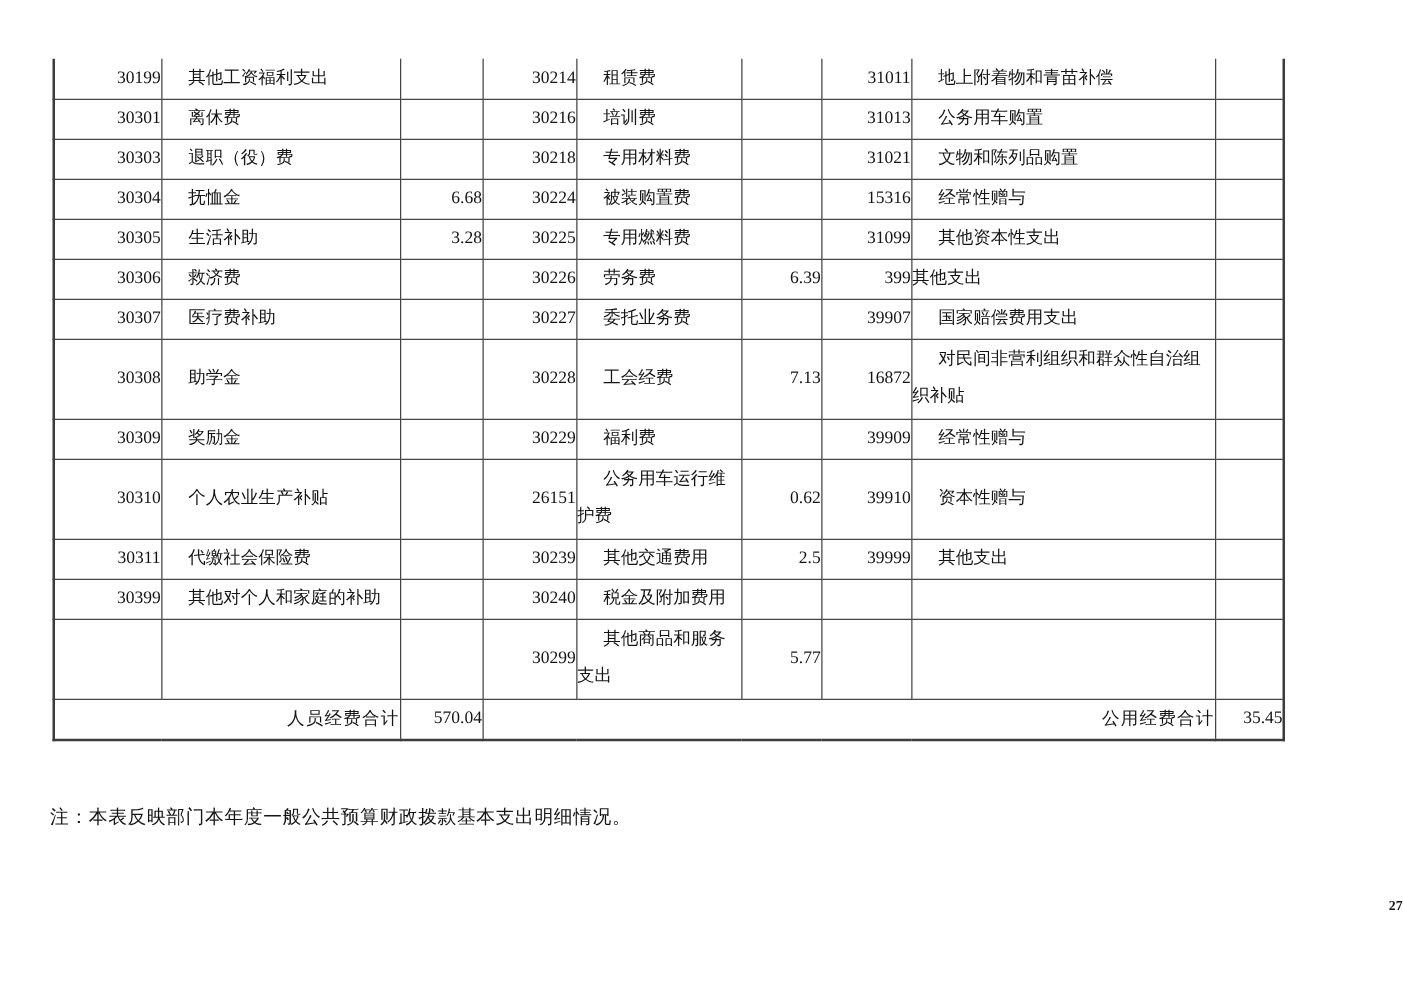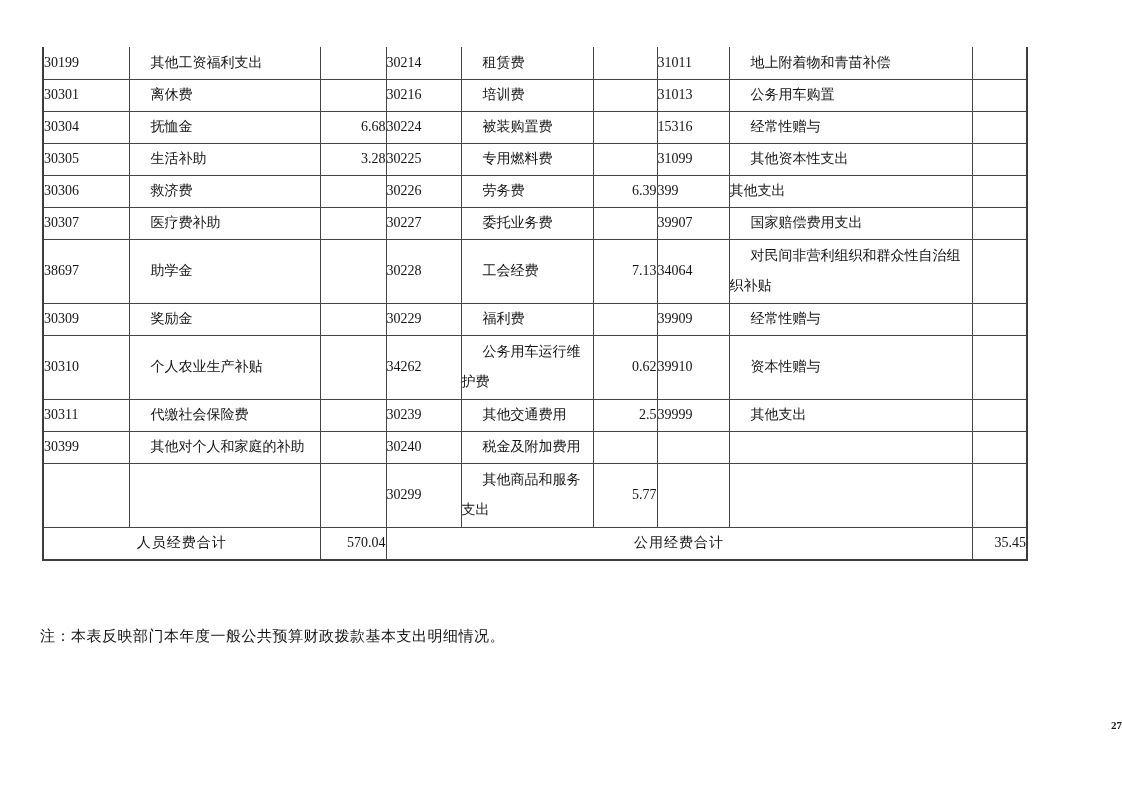--- a/index.html
+++ b/index.html
@@ -27,31 +27,31 @@
     vertical-align: middle;
     overflow: hidden;
     padding: 0;
   }
   table.budget tr:first-child td { border-top: none; }
 
   tr.row-regular { height: 32px; }
   tr.row-tall   { height: 64px; }
   tr.row-footer { height: 33px; }
 
-  td.code { padding-left: 6px; padding-right: 2px; }
+  td.code { padding-left: 6px; padding-right: 2px; text-align: right; }
   td.name { padding-left: 4px; padding-right: 4px; line-height: 30px; margin-top: 24px; }
   td.name.indent { text-indent: 1.5em; }
   td.amt  { text-align: right; padding-right: 6px; padding-left: 2px; }
 
   tr.row-footer td { border-top: 2.5px solid #3d3d3d; }
-  td.footer-label { text-align: center; letter-spacing: 1px; }
+  td.footer-label { text-align: right; letter-spacing: 1px; }
 
   .note {
     position: absolute;
-    left: 40px; top: 627px;
+    left: 40px; top: 644px;
     font-size: 15px;
     letter-spacing: 0.5px;
   }
   .pagenum {
     position: absolute;
     left: 0; top: 719px;
     width: 1122px;
     text-align: right;
     font-size: 11px;
     font-weight: bold;
@@ -92,20 +92,31 @@
             <td class="name indent">离休费</td>
             <td class="amt"></td>
             <td class="code">30216</td>
             <td class="name indent">培训费</td>
             <td class="amt"></td>
             <td class="code">31013</td>
             <td class="name indent">公务用车购置</td>
             <td class="amt"></td>
           </tr>
           <tr class="row-regular">
+            <td class="code">30303</td>
+            <td class="name indent">退职（役）费</td>
+            <td class="amt"></td>
+            <td class="code">30218</td>
+            <td class="name indent">专用材料费</td>
+            <td class="amt"></td>
+            <td class="code">31021</td>
+            <td class="name indent">文物和陈列品购置</td>
+            <td class="amt"></td>
+          </tr>
+          <tr class="row-regular">
             <td class="code">30304</td>
             <td class="name indent">抚恤金</td>
             <td class="amt">6.68</td>
             <td class="code">30224</td>
             <td class="name indent">被装购置费</td>
             <td class="amt"></td>
             <td class="code">15316</td>
             <td class="name indent">经常性赠与</td>
             <td class="amt"></td>
           </tr>
@@ -136,46 +147,46 @@
             <td class="name indent">医疗费补助</td>
             <td class="amt"></td>
             <td class="code">30227</td>
             <td class="name indent">委托业务费</td>
             <td class="amt"></td>
             <td class="code">39907</td>
             <td class="name indent">国家赔偿费用支出</td>
             <td class="amt"></td>
           </tr>
           <tr class="row-tall">
-            <td class="code">38697</td>
+            <td class="code">30308</td>
             <td class="name indent">助学金</td>
             <td class="amt"></td>
             <td class="code">30228</td>
             <td class="name indent">工会经费</td>
             <td class="amt">7.13</td>
-            <td class="code">34064</td>
+            <td class="code">16872</td>
             <td class="name indent">对民间非营利组织和群众性自治组织补贴</td>
             <td class="amt"></td>
           </tr>
           <tr class="row-regular">
             <td class="code">30309</td>
             <td class="name indent">奖励金</td>
             <td class="amt"></td>
             <td class="code">30229</td>
             <td class="name indent">福利费</td>
             <td class="amt"></td>
             <td class="code">39909</td>
             <td class="name indent">经常性赠与</td>
             <td class="amt"></td>
           </tr>
           <tr class="row-tall">
             <td class="code">30310</td>
             <td class="name indent">个人农业生产补贴</td>
             <td class="amt"></td>
-            <td class="code">34262</td>
+            <td class="code">26151</td>
             <td class="name indent">公务用车运行维护费</td>
             <td class="amt">0.62</td>
             <td class="code">39910</td>
             <td class="name indent">资本性赠与</td>
             <td class="amt"></td>
           </tr>
           <tr class="row-regular">
             <td class="code">30311</td>
             <td class="name indent">代缴社会保险费</td>
             <td class="amt"></td>

